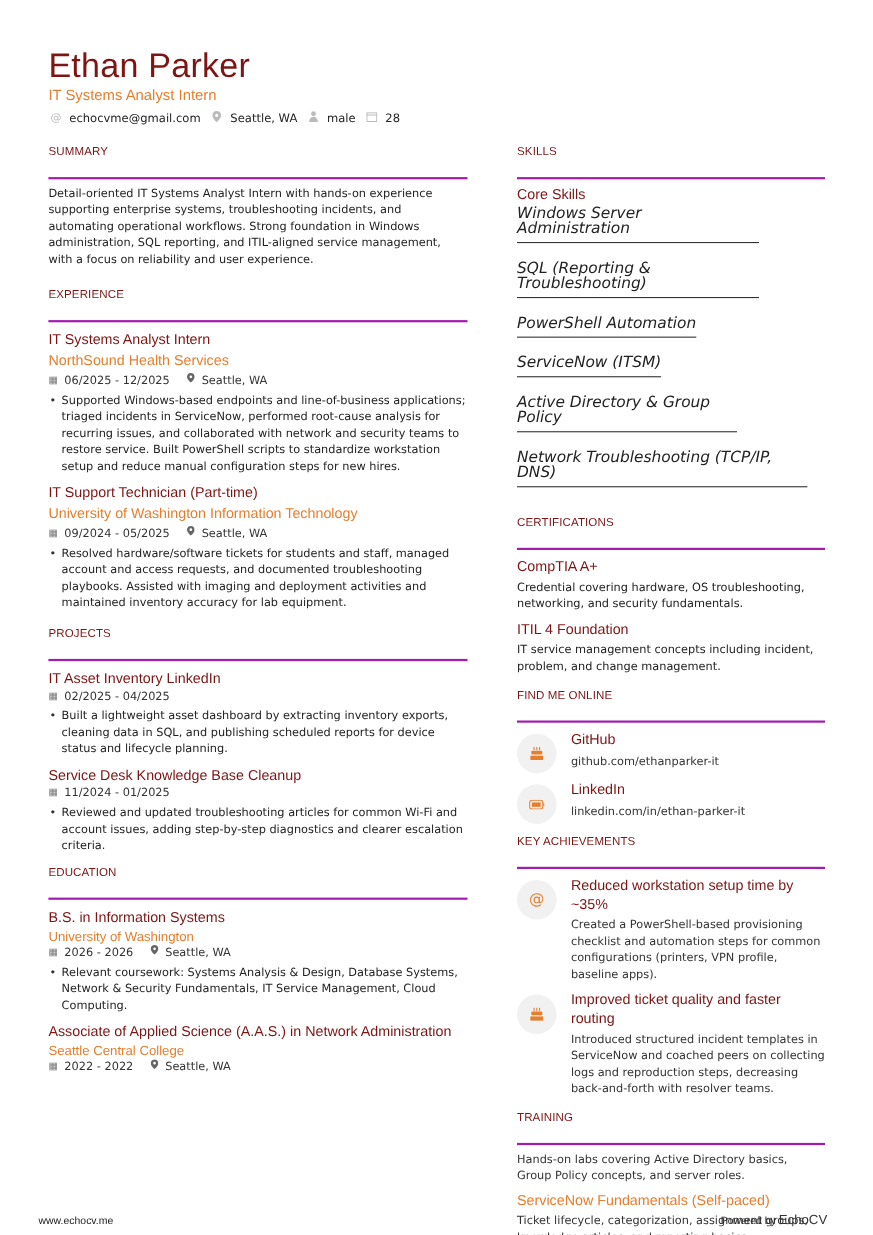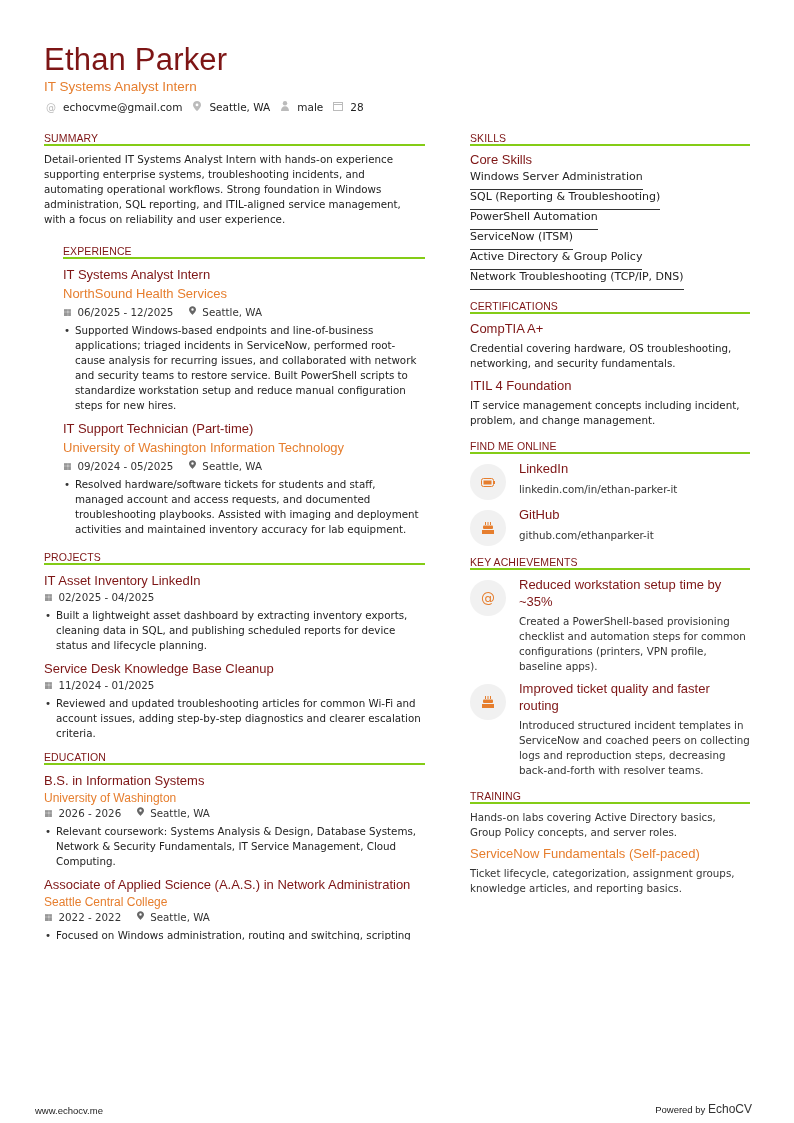--- a/index.html
+++ b/index.html
@@ -10,38 +10,38 @@
   .title { position: absolute; left: 44px; top: 79px; font-family: "Liberation Sans", sans-serif; font-size: 13.5px; color: #e67e2e; }
   .contact { position: absolute; left: 46px; top: 101px; display: flex; align-items: center; font-size: 10.5px; color: #222; }
   .contact .ci { display: flex; align-items: center; margin-right: 10px; }
   .contact .ico { color: #bbbbbb; font-size: 10px; margin-right: 7px; width: 10px; text-align: center; }
 
   .col { position: absolute; top: 132px; }
   .col-left { left: 44px; width: 381px; }
   .col-right { left: 470px; width: 280px; }
 
   .section { margin-bottom: 10px; }
-  .sec-h { font-family: "Liberation Sans", sans-serif; font-size: 10.5px; color: #7d1515; text-transform: uppercase; padding-bottom: 0; border-bottom: 2px solid #84cc16; margin-bottom: 6px; letter-spacing: 0.1px; }
+  .sec-h { font-family: "Liberation Sans", sans-serif; font-size: 10.5px; color: #7d1515; text-transform: uppercase; padding-bottom: 17px; border-bottom: 2px solid #a21caf; margin-bottom: 6px; letter-spacing: 0.1px; }
 
   .para { font-size: 10.3px; line-height: 15px; color: #222; }
 
   .entry { margin-bottom: 6px; }
   .e-title { font-family: "Liberation Sans", sans-serif; font-size: 13px; color: #7d1515; line-height: 19px; }
   .e-sub { font-family: "Liberation Sans", sans-serif; font-size: 13px; color: #e67e2e; line-height: 19px; }
   .e-sub.small { font-size: 12px; line-height: 16px; }
   .e-meta { display: flex; align-items: center; font-size: 10.3px; color: #333; margin: 2px 0 3px 0; line-height: 15px; }
   .e-meta .m { display: flex; align-items: center; margin-right: 16px; }
   .e-meta .mi { font-size: 9px; color: #777; margin-right: 6px; }
   .bullets { list-style: none; }
   .bullets li { position: relative; padding-left: 12px; font-size: 10.3px; line-height: 15px; color: #222; }
   .bullets li::before { content: "•"; position: absolute; left: 1px; top: 0; color: #333; }
 
   .skills-h { font-family: "Liberation Sans", sans-serif; font-size: 13px; color: #7d1515; margin-bottom: 3px; }
   .skills { display: flex; flex-wrap: wrap; }
-  .skill { font-size: 11px; color: #222; padding-bottom: 5px; border-bottom: 1px solid #333; margin-right: 16px; margin-bottom: 0; line-height: 14px; }
+  .skill { font-size: 14px; color: #222; padding-bottom: 5px; border-bottom: 1px solid #333; margin-right: 16px; margin-bottom: 16px; line-height: 14px; font-style: italic; }
 
   .cert-t { font-family: "Liberation Sans", sans-serif; font-size: 13px; color: #7d1515; line-height: 18px; margin-bottom: 3px; }
   .cert-d { font-size: 10.3px; line-height: 15px; color: #222; margin-bottom: 6px; }
 
   .online { display: flex; align-items: flex-start; margin-bottom: 6px; }
   .circle { width: 36px; height: 36px; border-radius: 50%; background: #f1f1f1; display: flex; align-items: center; justify-content: center; color: #e67e2e; font-size: 13px; flex-shrink: 0; margin-top: 4px; margin-right: 13px; }
   .o-title { font-family: "Liberation Sans", sans-serif; font-size: 13px; color: #7d1515; line-height: 18px; margin-bottom: 4px; }
   .o-link { font-size: 10.3px; color: #333; line-height: 15px; }
 
   .ach { display: flex; align-items: flex-start; margin-bottom: 6px; }
@@ -96,21 +96,21 @@
   </div>
 </div>
 
 <div class="col col-left">
 
   <div class="section">
     <div class="sec-h">SUMMARY</div>
     <div class="para">Detail-oriented IT Systems Analyst Intern with hands-on experience supporting enterprise systems, troubleshooting incidents, and automating operational workflows. Strong foundation in Windows administration, SQL reporting, and ITIL-aligned service management, with a focus on reliability and user experience.</div>
   </div>
 
-  <div class="section" style="margin-top:18px;margin-left:19px;">
+  <div class="section" style="margin-top:18px;">
     <div class="sec-h">EXPERIENCE</div>
 
     <div class="entry">
       <div class="e-title">IT Systems Analyst Intern</div>
       <div class="e-sub">NorthSound Health Services</div>
       <div class="e-meta">
         <div class="m">
             <span class="mi">▦</span>
             <span>06/2025 - 12/2025</span>
           </div>
@@ -208,23 +208,20 @@
             <span class="mi">▦</span>
             <span>2022 - 2022</span>
           </div>
         <div class="m">
             <span class="mi"><svg width="7" height="9" viewBox="0 0 8 10">
                 <path d="M4 0C1.8 0 0 1.7 0 3.9 0 6.6 4 10 4 10s4-3.4 4-6.1C8 1.7 6.2 0 4 0zm0 5.3a1.4 1.4 0 110-2.8 1.4 1.4 0 010 2.8z" fill="#666"></path>
               </svg></span>
             <span>Seattle, WA</span>
           </div>
       </div>
-      <ul class="bullets clip">
-        <li>Focused on Windows administration, routing and switching, scripting</li>
-      </ul>
     </div>
   </div>
 </div>
 
 <div class="col col-right">
 
   <div class="section">
     <div class="sec-h">SKILLS</div>
     <div class="skills-h">Core Skills</div>
     <div class="skills">
@@ -242,44 +239,44 @@
     <div class="cert-t">CompTIA A+</div>
     <div class="cert-d">Credential covering hardware, OS troubleshooting, networking, and security fundamentals.</div>
     <div class="cert-t">ITIL 4 Foundation</div>
     <div class="cert-d">IT service management concepts including incident, problem, and change management.</div>
   </div>
 
   <div class="section" style="margin-top:12px;">
     <div class="sec-h">FIND ME ONLINE</div>
     <div class="online">
       <div class="circle">
-        <svg width="14" height="9" viewBox="0 0 14 9">
-            <rect x="0.5" y="0.5" width="12" height="8" rx="2" fill="none" stroke="#e67e2e"></rect>
-            <rect x="2.5" y="2.5" width="8" height="4" fill="#e67e2e"></rect>
-            <rect x="13" y="3" width="1" height="3" fill="#e67e2e"></rect>
-          </svg>
-      </div>
-      <div>
-        <div class="o-title">LinkedIn</div>
-        <div class="o-link">linkedin.com/in/ethan-parker-it</div>
-      </div>
-    </div>
-    <div class="online">
-      <div class="circle">
         <svg width="12" height="12" viewBox="0 0 12 12">
             <rect x="3" y="0" width="1" height="3" fill="#e67e2e"></rect>
             <rect x="5.5" y="0" width="1" height="3" fill="#e67e2e"></rect>
             <rect x="8" y="0" width="1" height="3" fill="#e67e2e"></rect>
             <rect x="1" y="3.5" width="10" height="3.5" rx="1" fill="#e67e2e"></rect>
             <rect x="0" y="8" width="12" height="4" fill="#e67e2e"></rect>
           </svg>
       </div>
       <div>
         <div class="o-title">GitHub</div>
         <div class="o-link">github.com/ethanparker-it</div>
+      </div>
+    </div>
+    <div class="online">
+      <div class="circle">
+        <svg width="14" height="9" viewBox="0 0 14 9">
+            <rect x="0.5" y="0.5" width="12" height="8" rx="2" fill="none" stroke="#e67e2e"></rect>
+            <rect x="2.5" y="2.5" width="8" height="4" fill="#e67e2e"></rect>
+            <rect x="13" y="3" width="1" height="3" fill="#e67e2e"></rect>
+          </svg>
+      </div>
+      <div>
+        <div class="o-title">LinkedIn</div>
+        <div class="o-link">linkedin.com/in/ethan-parker-it</div>
       </div>
     </div>
   </div>
 
   <div class="section" style="margin-top:10px;">
     <div class="sec-h">KEY ACHIEVEMENTS</div>
     <div class="ach">
       <div class="circle" style="font-size:14px;">@</div>
       <div class="txt">
         <div class="a-title">Reduced workstation setup time by ~35%</div>

